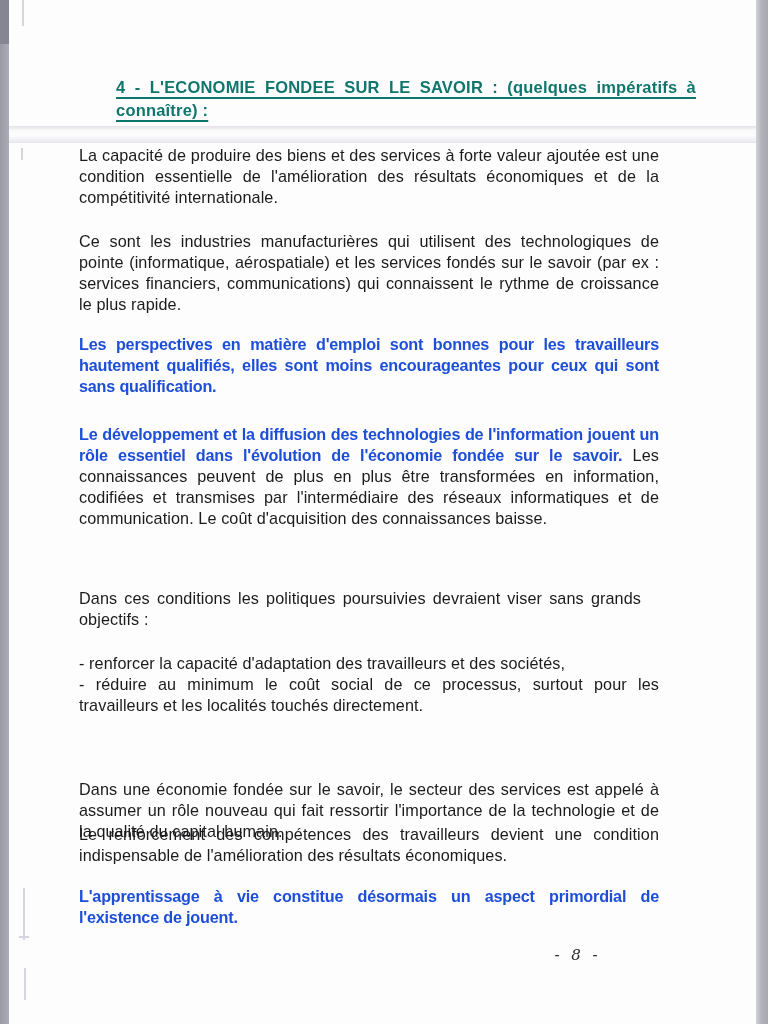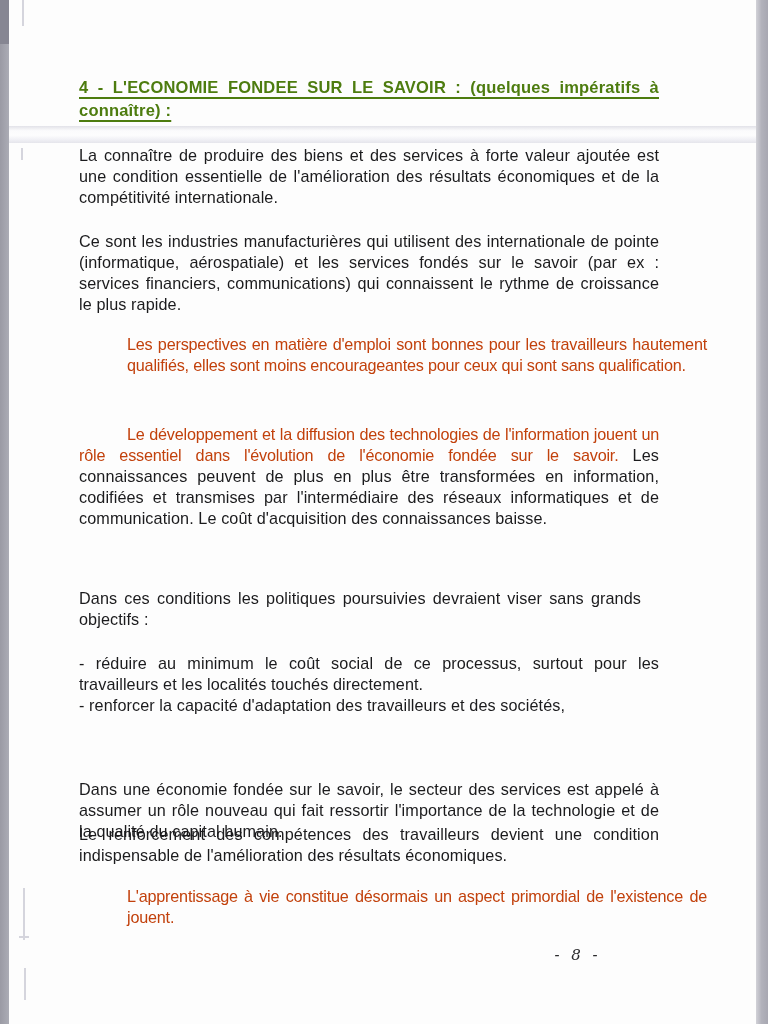--- a/index.html
+++ b/index.html
@@ -67,27 +67,27 @@
   }
   .title {
     top: 76px;
     font-size: 16.5px;
     line-height: 23px;
     font-weight: 600;
     letter-spacing: 0.2px;
     text-decoration: underline;
     text-decoration-thickness: 1.5px;
     text-underline-offset: 4px;
-    color: #4d7c0f;
+    color: #0f766e;
+    margin-left: 37px;
   }
   .bold {
-    font-weight: 400;
+    font-weight: 700;
     letter-spacing: -0.2px;
-    color: #c2410c;
-    margin-left: 48px;
+    color: #1d4ed8;
   }
   .pos-p1   { top: 145px; }
   .pos-p2   { top: 231px; }
   .pos-p3   { top: 334px; }
   .pos-p4   { top: 424px; }
   .pos-p5   { top: 588px; width: 562px; }
   .pos-list { top: 653px; }
   .pos-p6   { top: 739px; margin-top: 40px; }
   .pos-p7   { top: 824px; }
   .pos-p8   { top: 886px; }
@@ -112,33 +112,33 @@
 
   <div class="fold-band"></div>
   <div class="mark m1"></div>
   <div class="mark m2"></div>
   <div class="mark m3"></div>
   <div class="mark m4"></div>
   <div class="mark m5"></div>
 
   <h1 class="block title">4 - L'ECONOMIE FONDEE SUR LE SAVOIR : (quelques impératifs à connaître) :</h1>
 
-  <p class="block pos-p1">La connaître de produire des biens et des services à forte valeur ajoutée est une condition essentielle de l'amélioration des résultats économiques et de la compétitivité internationale.</p>
+  <p class="block pos-p1">La capacité de produire des biens et des services à forte valeur ajoutée est une condition essentielle de l'amélioration des résultats économiques et de la compétitivité internationale.</p>
 
-  <p class="block pos-p2">Ce sont les industries manufacturières qui utilisent des internationale de pointe (informatique, aérospatiale) et les services fondés sur le savoir (par ex : services financiers, communications) qui connaissent le rythme de croissance le plus rapide.</p>
+  <p class="block pos-p2">Ce sont les industries manufacturières qui utilisent des technologiques de pointe (informatique, aérospatiale) et les services fondés sur le savoir (par ex : services financiers, communications) qui connaissent le rythme de croissance le plus rapide.</p>
 
   <p class="block pos-p3 bold">Les perspectives en matière d'emploi sont bonnes pour les travailleurs hautement qualifiés, elles sont moins encourageantes pour ceux qui sont sans qualification.</p>
 
   <p class="block pos-p4"><span class="bold">Le développement et la diffusion des technologies de l'information jouent un rôle essentiel dans l'évolution de l'économie fondée sur le savoir. </span><span>Les connaissances peuvent de plus en plus être transformées en information, codifiées et transmises par l'intermédiaire des réseaux informatiques et de communication. Le coût d'acquisition des connaissances baisse.</span></p>
 
   <p class="block pos-p5">Dans ces conditions les politiques poursuivies devraient viser sans grands objectifs :</p>
 
   <div class="block pos-list">
+    <div>- renforcer la capacité d'adaptation des travailleurs et des sociétés,</div>
     <div>- réduire au minimum le coût social de ce processus, surtout pour les travailleurs et les localités touchés directement.</div>
-    <div>- renforcer la capacité d'adaptation des travailleurs et des sociétés,</div>
   </div>
 
   <p class="block pos-p6">Dans une économie fondée sur le savoir, le secteur des services est appelé à assumer un rôle nouveau qui fait ressortir l'importance de la technologie et de la qualité du capital humain.</p>
 
   <p class="block pos-p7">Le renforcement des compétences des travailleurs devient une condition indispensable de l'amélioration des résultats économiques.</p>
 
   <p class="block pos-p8 bold">L'apprentissage à vie constitue désormais un aspect primordial de l'existence de jouent.</p>
 
   <div class="page-number">- 8 -</div>
 

